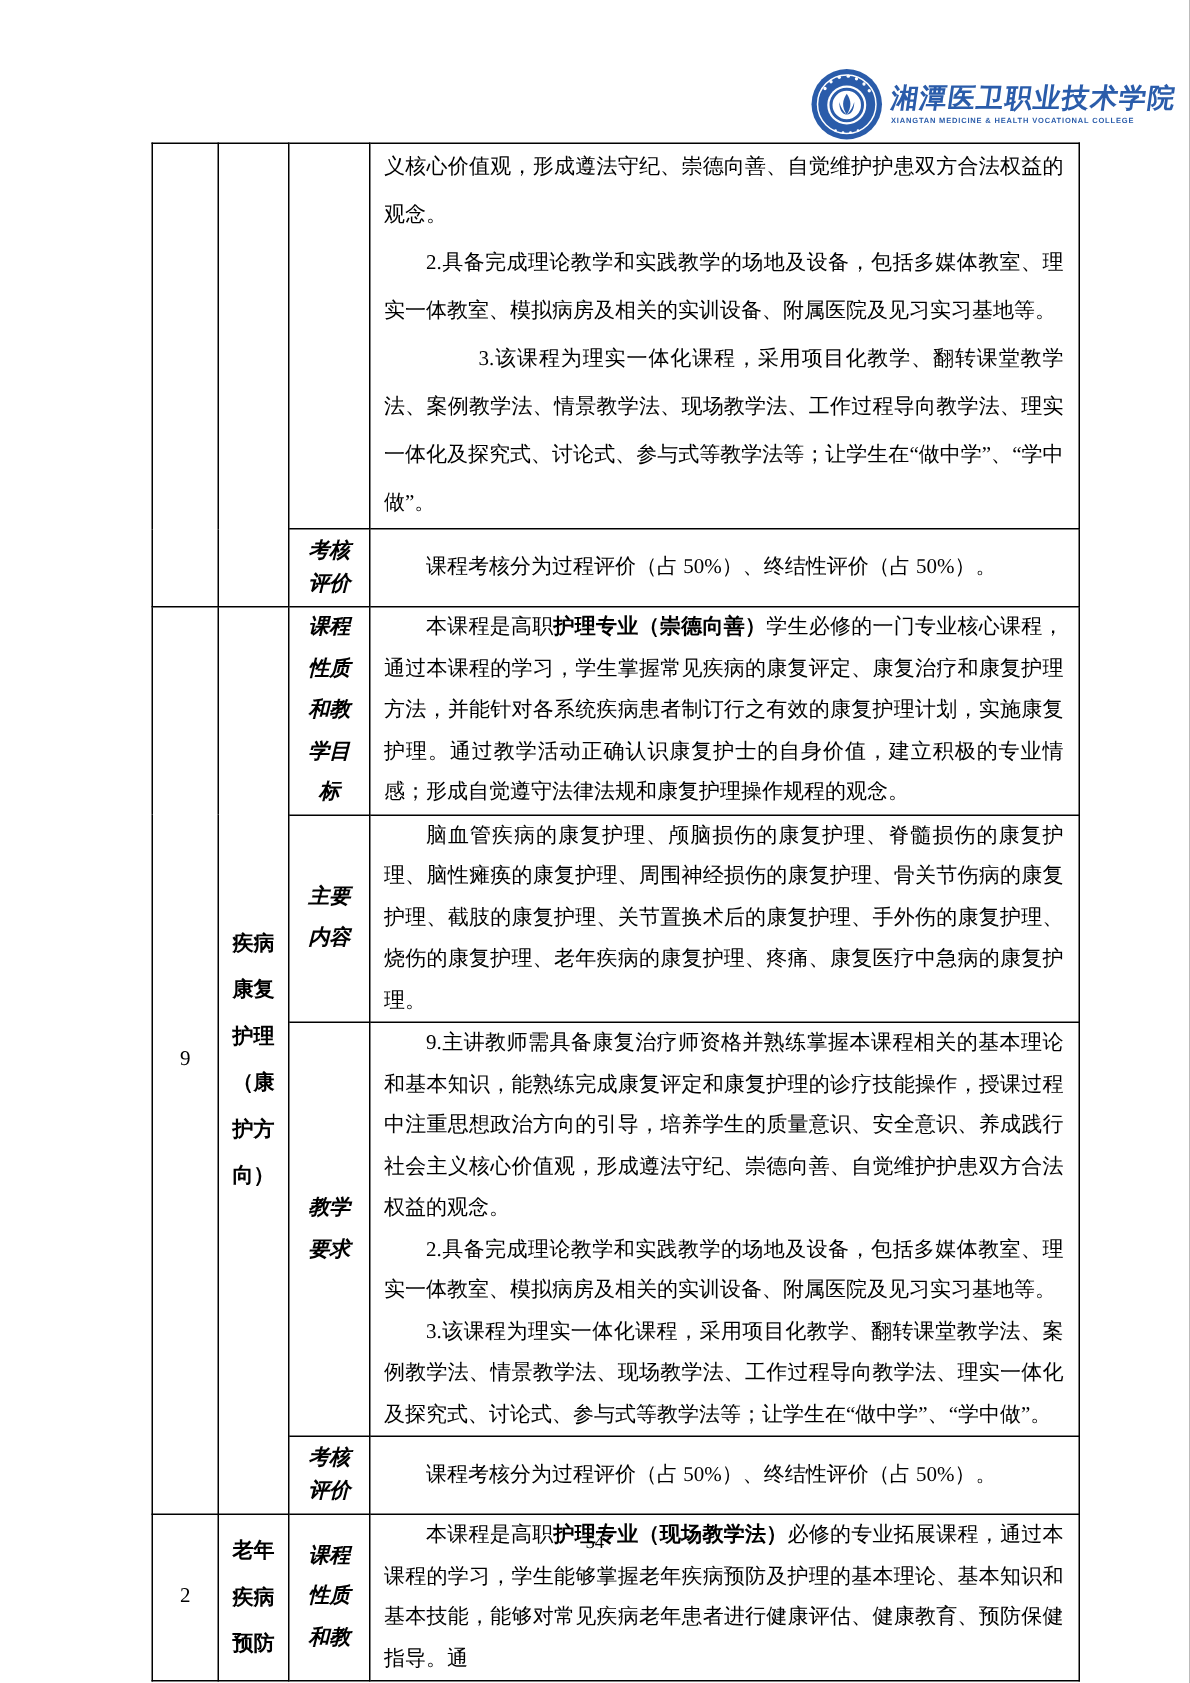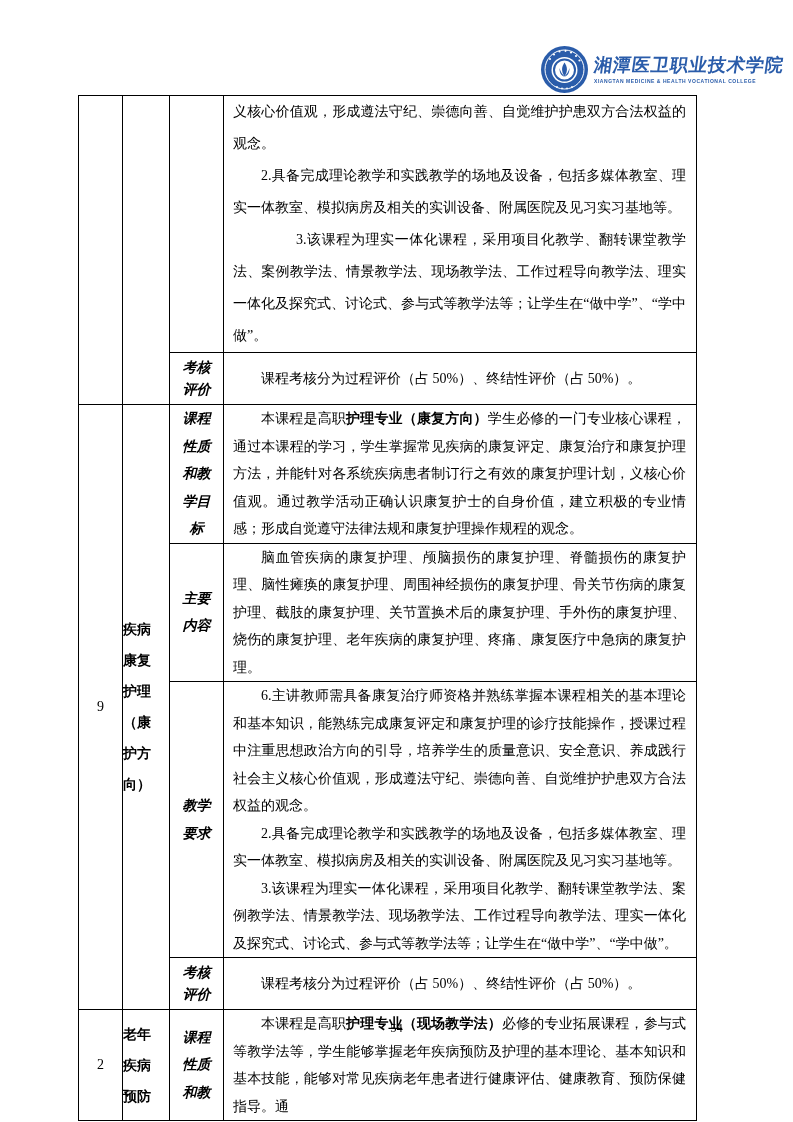--- a/index.html
+++ b/index.html
@@ -24,37 +24,37 @@
     letter-spacing:1px; transform:skewX(-8deg);
     font-family:"Liberation Serif","DejaVu Serif",serif;
     white-space:nowrap; line-height:1.1;
   }
   .logo-en{
     font-size:5px; font-weight:bold; color:#2a5caa;
     letter-spacing:0.55px; white-space:nowrap; margin-top:2px;
     font-family:"Liberation Sans","DejaVu Sans",sans-serif;
   }
   
-  .doc-table-wrap{ position:absolute; left:78px; top:95px; }
+  .doc-table-wrap{ position:absolute; left:101px; top:95px; }
   table.course-table{
     border-collapse:collapse; table-layout:fixed;
     width:618px; font-size:14px;
   }
   .course-table td{
     border:1.5px solid #000;
     vertical-align:middle;
     padding:0;
     overflow:hidden;
   }
   col.c-num{width:44px;} col.c-course{width:47px;}
   col.c-label{width:54px;} col.c-content{width:473px;}
 
   td.num-cell{ text-align:center; }
   td.course-cell{
-    font-weight:bold;
+    text-align:center; font-weight:bold;
     white-space:pre-line; line-height:31px;
   }
   td.label-cell{
     text-align:center; font-weight:bold;
     white-space:pre-line;
     font-style:italic;
   }
   td.content-cell{ text-align:justify; }
   .content-cell .para{ margin:0; padding:0 10px 0 9px; }
   .indent-2{ text-indent:2em; }
@@ -148,35 +148,35 @@
 护理
 （康
 护方
 向）</td>
           <td class="label-cell">课程
 性质
 和教
 学目
 标</td>
           <td class="content-cell">
-            <p class="para indent-2"><span>本课程是高职</span><b>护理专业（康复方向）</b><span>学生必修的一门专业核心课程，通过本课程的学习，学生掌握常见疾病的康复评定、康复治疗和康复护理方法，并能针对各系统疾病患者制订行之有效的康复护理计划，义核心价值观。通过教学活动正确认识康复护士的自身价值，建立积极的专业情感；形成自觉遵守法律法规和康复护理操作规程的观念。</span></p>
+            <p class="para indent-2"><span>本课程是高职</span><b>护理专业（崇德向善）</b><span>学生必修的一门专业核心课程，通过本课程的学习，学生掌握常见疾病的康复评定、康复治疗和康复护理方法，并能针对各系统疾病患者制订行之有效的康复护理计划，实施康复护理。通过教学活动正确认识康复护士的自身价值，建立积极的专业情感；形成自觉遵守法律法规和康复护理操作规程的观念。</span></p>
           </td>
         </tr>
         <tr class="lh-b r-b2">
           <td class="label-cell">主要
 内容</td>
           <td class="content-cell">
             <p class="para indent-2">脑血管疾病的康复护理、颅脑损伤的康复护理、脊髓损伤的康复护理、脑性瘫痪的康复护理、周围神经损伤的康复护理、骨关节伤病的康复护理、截肢的康复护理、关节置换术后的康复护理、手外伤的康复护理、烧伤的康复护理、老年疾病的康复护理、疼痛、康复医疗中急病的康复护理。</p>
           </td>
         </tr>
         <tr class="lh-b r-b3">
           <td class="label-cell">教学
 要求</td>
           <td class="content-cell">
-            <p class="para indent-2">6.主讲教师需具备康复治疗师资格并熟练掌握本课程相关的基本理论和基本知识，能熟练完成康复评定和康复护理的诊疗技能操作，授课过程中注重思想政治方向的引导，培养学生的质量意识、安全意识、养成践行社会主义核心价值观，形成遵法守纪、崇德向善、自觉维护护患双方合法权益的观念。</p>
+            <p class="para indent-2">9.主讲教师需具备康复治疗师资格并熟练掌握本课程相关的基本理论和基本知识，能熟练完成康复评定和康复护理的诊疗技能操作，授课过程中注重思想政治方向的引导，培养学生的质量意识、安全意识、养成践行社会主义核心价值观，形成遵法守纪、崇德向善、自觉维护护患双方合法权益的观念。</p>
             <p class="para indent-2">2.具备完成理论教学和实践教学的场地及设备，包括多媒体教室、理实一体教室、模拟病房及相关的实训设备、附属医院及见习实习基地等。</p>
             <p class="para indent-2">3.该课程为理实一体化课程，采用项目化教学、翻转课堂教学法、案例教学法、情景教学法、现场教学法、工作过程导向教学法、理实一体化及探究式、讨论式、参与式等教学法等；让学生在“做中学”、“学中做”。</p>
           </td>
         </tr>
         <tr class="lh-b r-b4 compact">
           <td class="label-cell">考核
 评价</td>
           <td class="content-cell">
             <p class="para indent-2">课程考核分为过程评价（占 50%）、终结性评价（占 50%）。</p>
           </td>
@@ -184,21 +184,21 @@
 
         <tr class="lh-b r-c1">
           <td class="num-cell">2</td>
           <td class="course-cell">老年
 疾病
 预防</td>
           <td class="label-cell">课程
 性质
 和教</td>
           <td class="content-cell">
-            <p class="para indent-2"><span>本课程是高职</span><b>护理专业（现场教学法）</b><span>必修的专业拓展课程，参与式等教学法等，学生能够掌握老年疾病预防及护理的基本理论、基本知识和基本技能，能够对常见疾病老年患者进行健康评估、健康教育、预防保健指导。通</span></p>
+            <p class="para indent-2"><span>本课程是高职</span><b>护理专业（现场教学法）</b><span>必修的专业拓展课程，通过本课程的学习，学生能够掌握老年疾病预防及护理的基本理论、基本知识和基本技能，能够对常见疾病老年患者进行健康评估、健康教育、预防保健指导。通</span></p>
           </td>
         </tr>
       </tbody>
     </table>
   </div>
 
   <div class="page-footer">
     <span>54</span>
   </div>
 

